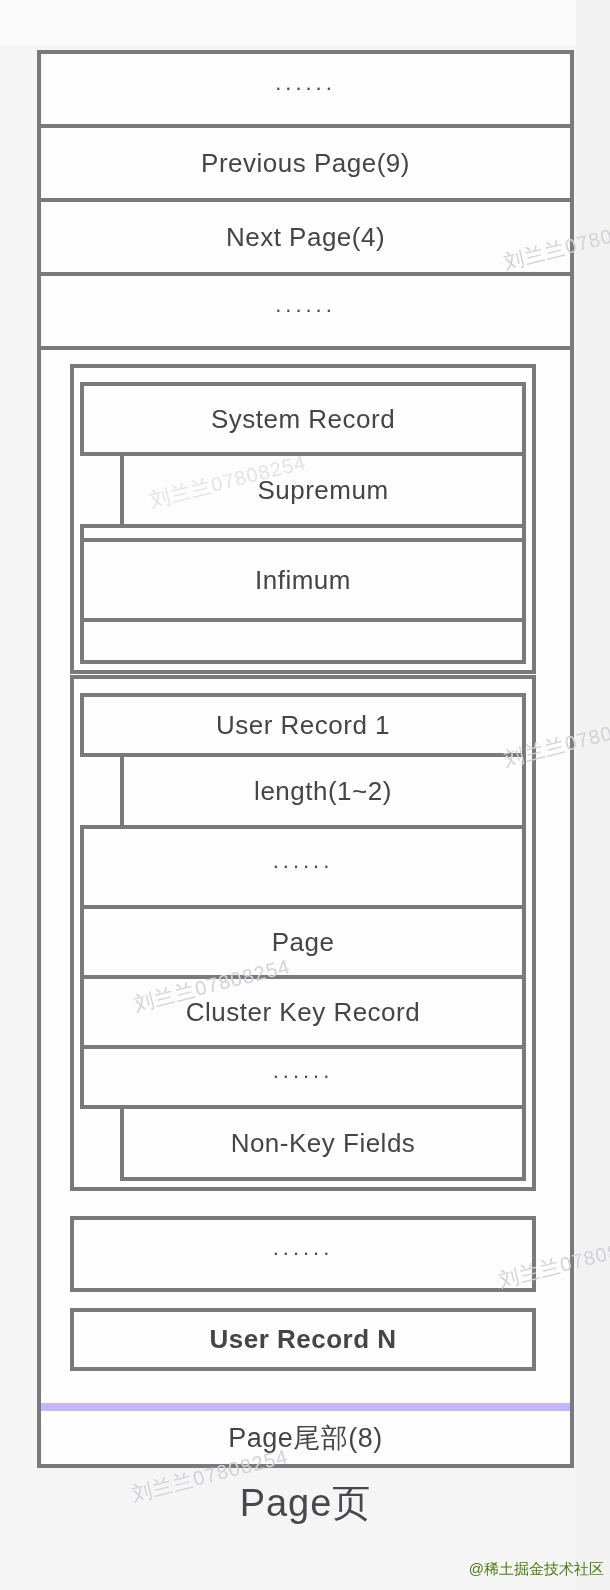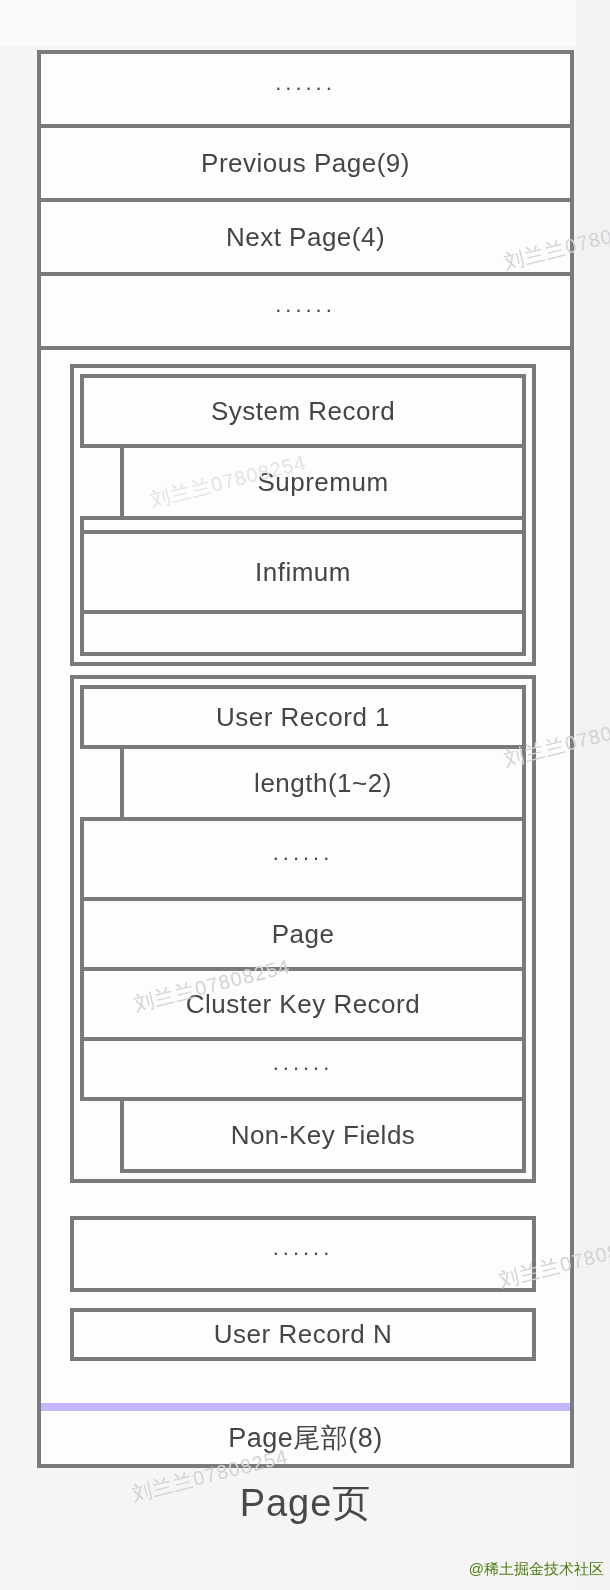--- a/index.html
+++ b/index.html
@@ -59,36 +59,36 @@
     background:#fdfdfd;
   }
   .group-system { top:14px; }
   .group-user   { top:325px; }
   .g-row {
     border:4px solid #7a7a7d;
     margin-top:-4px;
     display:flex; align-items:center; justify-content:center;
     background:#fdfdfd;
   }
-  .g-row:first-child { margin-top:0;justify-content:center; }
+  .g-row:first-child { margin-top:8px;justify-content:center; }
   .h-std  { height:74px; }
   .h-74   { height:84px; }
   .h-76   { height:76px;margin-left:40px; }
   .h-79   { height:64px; }
   .h-thin { height:18px; }
   .h-pad  { height:46px; }
 
   .solo-box {
     position:absolute; left:29px; width:466px;
     border:4px solid #7a7a7d;
     background:#fdfdfd;
     display:flex; align-items:center; justify-content:center;
   }
   .solo-dots   { top:866px;  height:76px; }
-  .solo-user-n { top:958px;  height:53px; }
+  .solo-user-n { top:958px;  height:63px;font-weight:bold; }
 
   
   .caption {
     position:absolute; left:37px; top:1478px; width:537px;
     text-align:center;
     font-size:38px; color:#48484b; letter-spacing:1px;
   }
 
   
   .wm {

